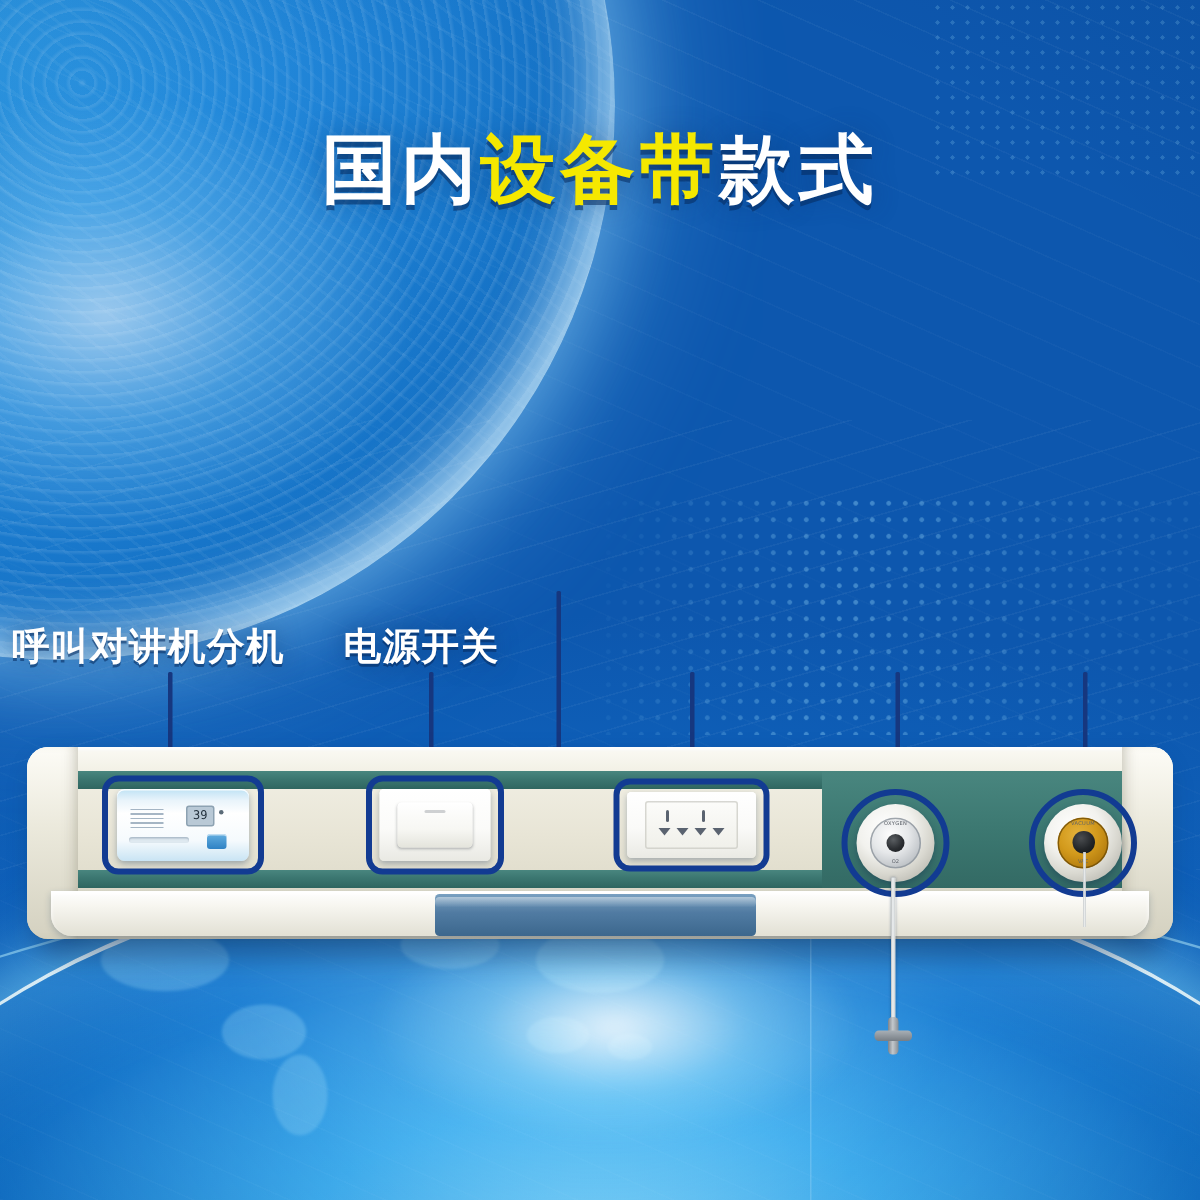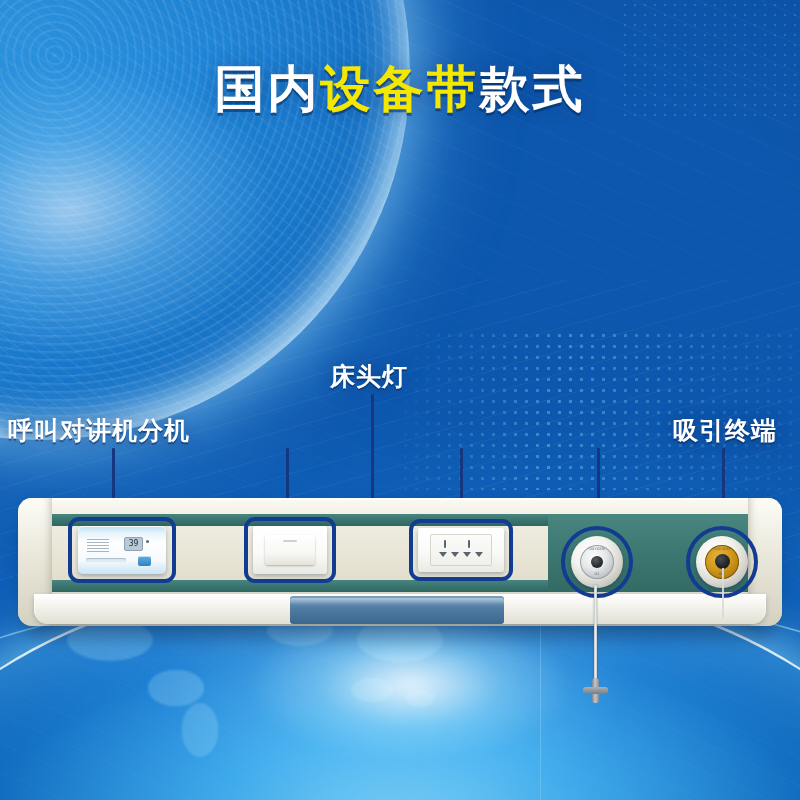--- a/index.html
+++ b/index.html
@@ -93,21 +93,21 @@
     border-top:2px solid rgba(190,240,255,.55);
   }
   .arc-flare{
     position:absolute;left:250px;bottom:40px;width:320px;height:150px;
     background:radial-gradient(ellipse at center, rgba(255,255,255,.85) 0%, rgba(190,240,255,.30) 40%, rgba(255,255,255,0) 72%);
     filter:blur(6px);
   }
   .vline{position:absolute;top:620px;left:540px;width:1px;height:180px;background:rgba(180,230,255,.30);}
 
   
-  .headline{position:absolute;left:0;top:64px;width:800px;text-align:center;}
+  .headline{position:absolute;left:0;top:88px;width:800px;text-align:center;}
   .hl1{
     font-size:50px;font-weight:700;letter-spacing:3px;line-height:1;
     color:#ffffff;
     text-shadow:0 3px 0 rgba(6,42,92,.55), 0 0 18px rgba(10,50,110,.45);
     white-space:nowrap;
   }
   .hl1 .hi{color:#f5e800;}
   .hl2row{
     position:relative;margin-top:28px;height:78px;
   }
@@ -258,22 +258,21 @@
   <div class="arc"></div>
   <div class="arc-flare"></div>
   <div class="vline"></div>
   <div class="bg-vign"></div>
 
   <div class="headline">
     <div class="hl1"><span>国内</span><span class="hi">设备带</span><span>款式</span></div>
   </div>
 
   <div class="callout" style="left:8px;top:414px;">呼叫对讲机分机</div>
-  <div class="callout" style="left:330px;top:360px;">床头灯</div>
-  <div class="callout" style="left:673px;top:414px;">吸引终端</div>
+  <div class="callout" style="left:229px;top:414px;">电源开关</div>
 
   <div class="leader" style="left:112px;top:448px;height:76px;"></div>
   <div class="leader" style="left:286px;top:448px;height:76px;"></div>
   <div class="leader" style="left:371px;top:394px;height:218px;"></div>
   <div class="leader" style="left:460px;top:448px;height:76px;"></div>
   <div class="leader" style="left:597px;top:448px;height:72px;"></div>
   <div class="leader" style="left:722px;top:448px;height:72px;"></div>
 
   <div class="panel-wrap">
     <div class="panel-shadow"></div>

